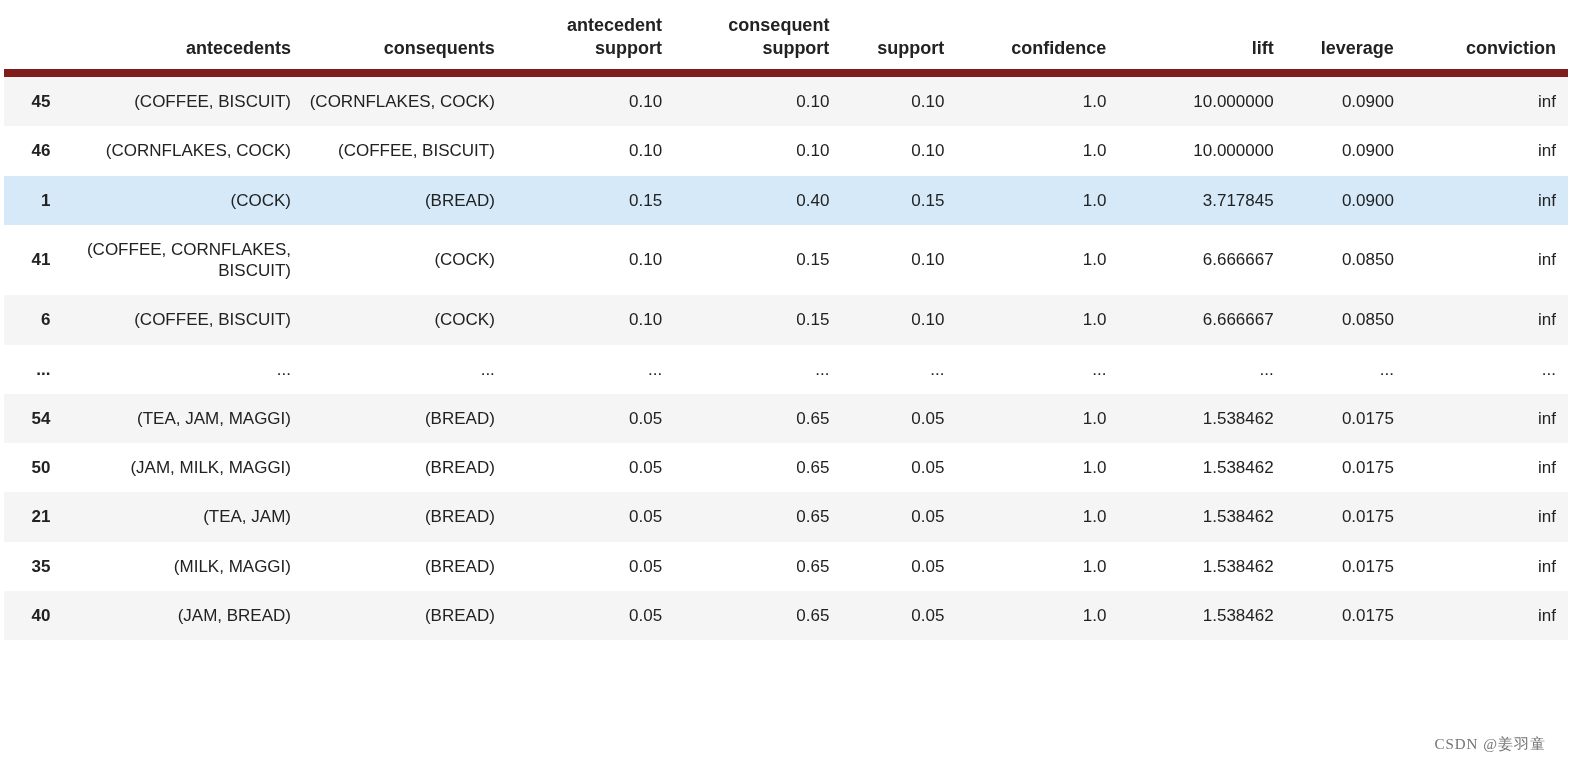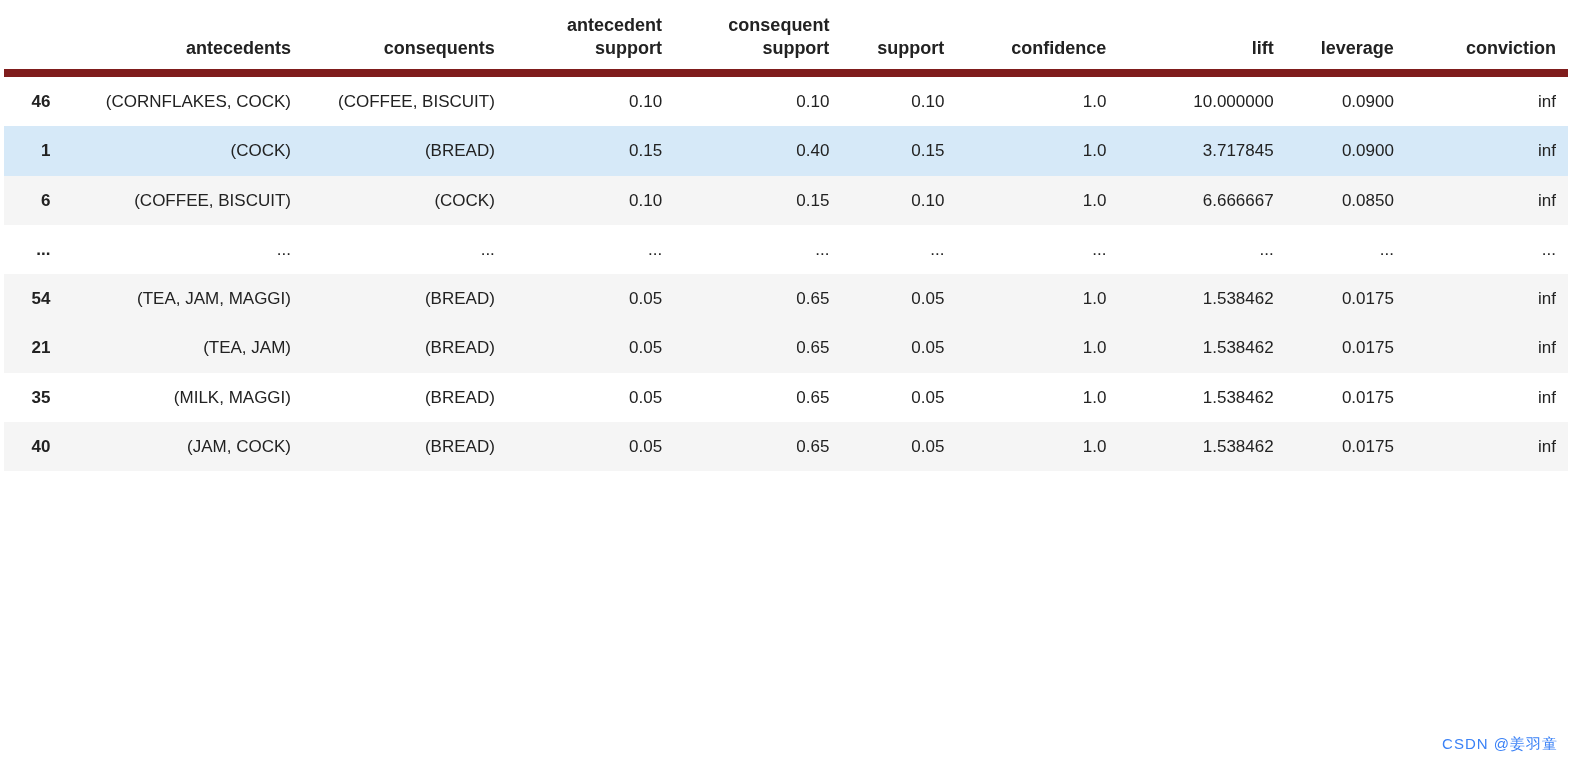--- a/index.html
+++ b/index.html
@@ -35,26 +35,27 @@
     line-height: 1.25;
   }
   tbody th {
     font-weight: 700;
   }
   tbody tr.even { background: #f5f5f5; }
   tbody tr.odd  { background: #ffffff; }
   tbody tr.sel  { background: #d6e9f8; }
   .watermark {
     position: fixed;
-    right: 14px;
+    right: 26px;
     bottom: 6px;
     font-size: 15px;
-    color: #3b82f6;
+    color: #737373;
     letter-spacing: 1px;
     pointer-events: none;
+    font-family: Liberation Serif, serif;
   }
   col.c-idx   { width: 56px; }
   col.c-ante  { width: 230px; }
   col.c-cons  { width: 195px; }
   col.c-asupp { width: 160px; }
   col.c-csupp { width: 160px; }
   col.c-supp  { width: 110px; }
   col.c-conf  { width: 155px; }
   col.c-lift  { width: 160px; }
   col.c-lev   { width: 115px; }
@@ -84,20 +85,32 @@
       <th>antecedent support</th>
       <th>consequent support</th>
       <th>support</th>
       <th>confidence</th>
       <th>lift</th>
       <th>leverage</th>
       <th>conviction</th>
     </tr>
   </thead>
   <tbody id="tbody">
+      <tr class="even">
+        <th>45</th>
+        <td>(COFFEE, BISCUIT)</td>
+        <td>(CORNFLAKES, COCK)</td>
+        <td>0.10</td>
+        <td>0.10</td>
+        <td>0.10</td>
+        <td>1.0</td>
+        <td>10.000000</td>
+        <td>0.0900</td>
+        <td>inf</td>
+      </tr>
       <tr class="odd">
         <th>46</th>
         <td>(CORNFLAKES, COCK)</td>
         <td>(COFFEE, BISCUIT)</td>
         <td>0.10</td>
         <td>0.10</td>
         <td>0.10</td>
         <td>1.0</td>
         <td>10.000000</td>
         <td>0.0900</td>
@@ -108,20 +121,32 @@
         <td>(COCK)</td>
         <td>(BREAD)</td>
         <td>0.15</td>
         <td>0.40</td>
         <td>0.15</td>
         <td>1.0</td>
         <td>3.717845</td>
         <td>0.0900</td>
         <td>inf</td>
       </tr>
+      <tr class="odd">
+        <th>41</th>
+        <td>(COFFEE, CORNFLAKES, BISCUIT)</td>
+        <td>(COCK)</td>
+        <td>0.10</td>
+        <td>0.15</td>
+        <td>0.10</td>
+        <td>1.0</td>
+        <td>6.666667</td>
+        <td>0.0850</td>
+        <td>inf</td>
+      </tr>
       <tr class="even">
         <th>6</th>
         <td>(COFFEE, BISCUIT)</td>
         <td>(COCK)</td>
         <td>0.10</td>
         <td>0.15</td>
         <td>0.10</td>
         <td>1.0</td>
         <td>6.666667</td>
         <td>0.0850</td>
@@ -144,20 +169,32 @@
         <td>(TEA, JAM, MAGGI)</td>
         <td>(BREAD)</td>
         <td>0.05</td>
         <td>0.65</td>
         <td>0.05</td>
         <td>1.0</td>
         <td>1.538462</td>
         <td>0.0175</td>
         <td>inf</td>
       </tr>
+      <tr class="odd">
+        <th>50</th>
+        <td>(JAM, MILK, MAGGI)</td>
+        <td>(BREAD)</td>
+        <td>0.05</td>
+        <td>0.65</td>
+        <td>0.05</td>
+        <td>1.0</td>
+        <td>1.538462</td>
+        <td>0.0175</td>
+        <td>inf</td>
+      </tr>
       <tr class="even">
         <th>21</th>
         <td>(TEA, JAM)</td>
         <td>(BREAD)</td>
         <td>0.05</td>
         <td>0.65</td>
         <td>0.05</td>
         <td>1.0</td>
         <td>1.538462</td>
         <td>0.0175</td>
@@ -170,21 +207,21 @@
         <td>0.05</td>
         <td>0.65</td>
         <td>0.05</td>
         <td>1.0</td>
         <td>1.538462</td>
         <td>0.0175</td>
         <td>inf</td>
       </tr>
       <tr class="even">
         <th>40</th>
-        <td>(JAM, COCK)</td>
+        <td>(JAM, BREAD)</td>
         <td>(BREAD)</td>
         <td>0.05</td>
         <td>0.65</td>
         <td>0.05</td>
         <td>1.0</td>
         <td>1.538462</td>
         <td>0.0175</td>
         <td>inf</td>
       </tr>
     </tbody>

